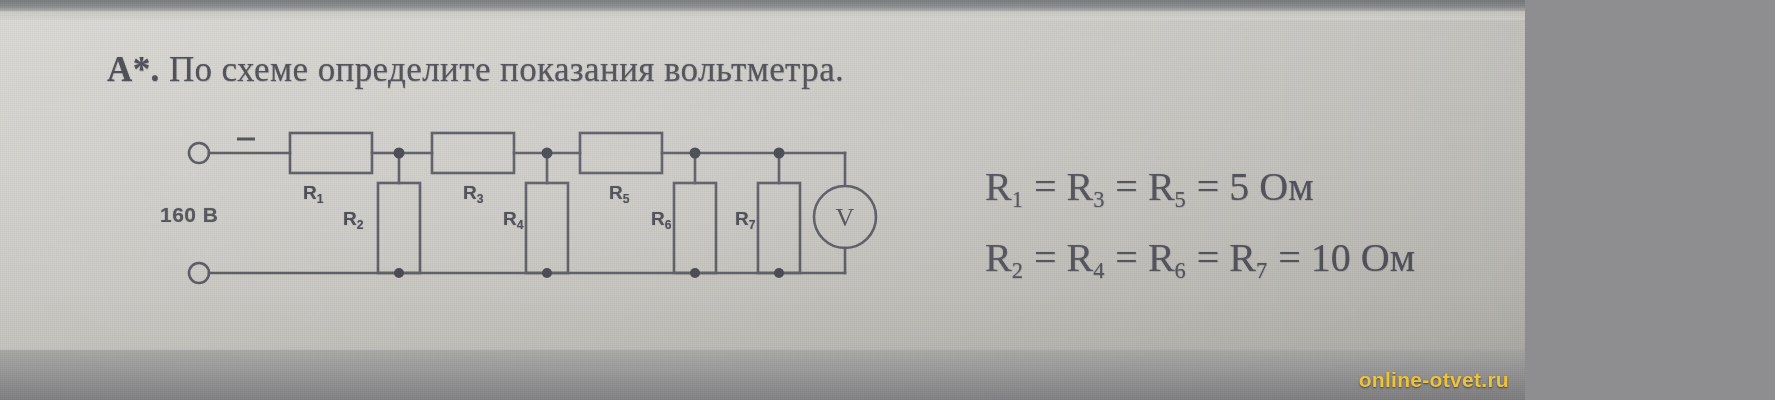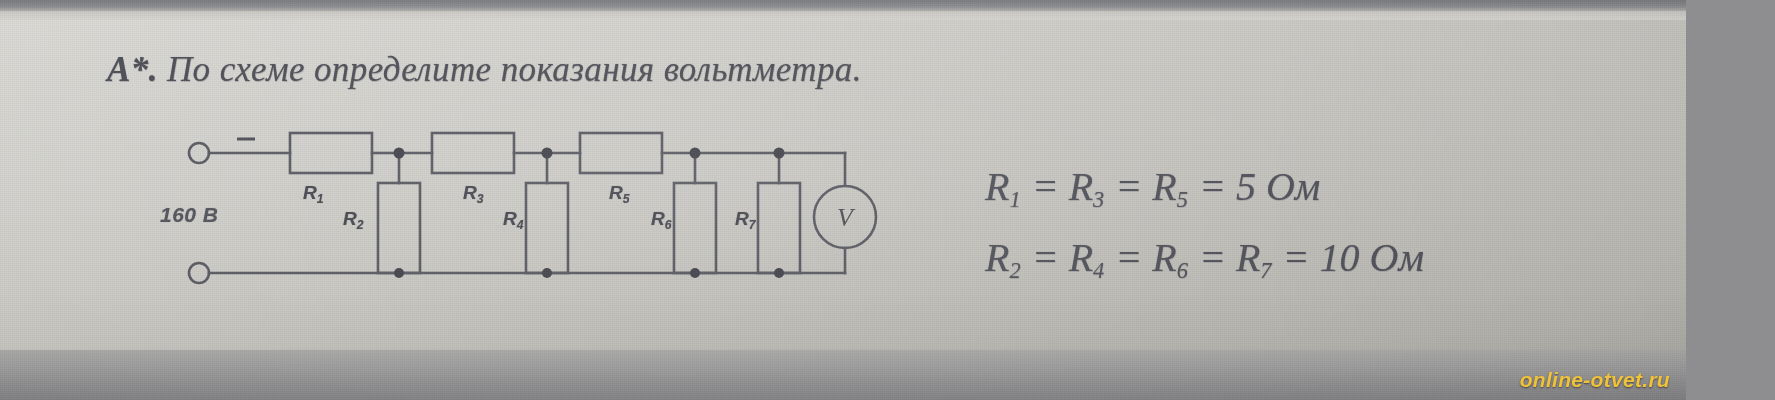--- a/index.html
+++ b/index.html
@@ -2,26 +2,25 @@
 <html><head>
 <meta charset="utf-8">
 <style>
   html, body {
     margin: 0;
     padding: 0;
     background: #8e8e90;
   }
   #page {
     position: relative;
-    width: 1686px;
+    width: 1525px;
     height: 400px;
     overflow: hidden;
     background: #a8a8a6;
     font-family: "Liberation Serif", serif;
-    font-style: italic;
   }
 
   
   .paper {
     position: absolute;
     left: 0; top: 10px;
     width: 1775px; height: 340px;
     background:
       linear-gradient(104deg, rgba(255,255,255,0.16) 0%, rgba(255,255,255,0.05) 26%, rgba(0,0,0,0.035) 62%, rgba(0,0,0,0.085) 100%),
       linear-gradient(180deg, #d3d2cd 0%, #cfcec9 18%, #c9c8c3 52%, #c2c1bb 82%, #b9b8b2 100%);

